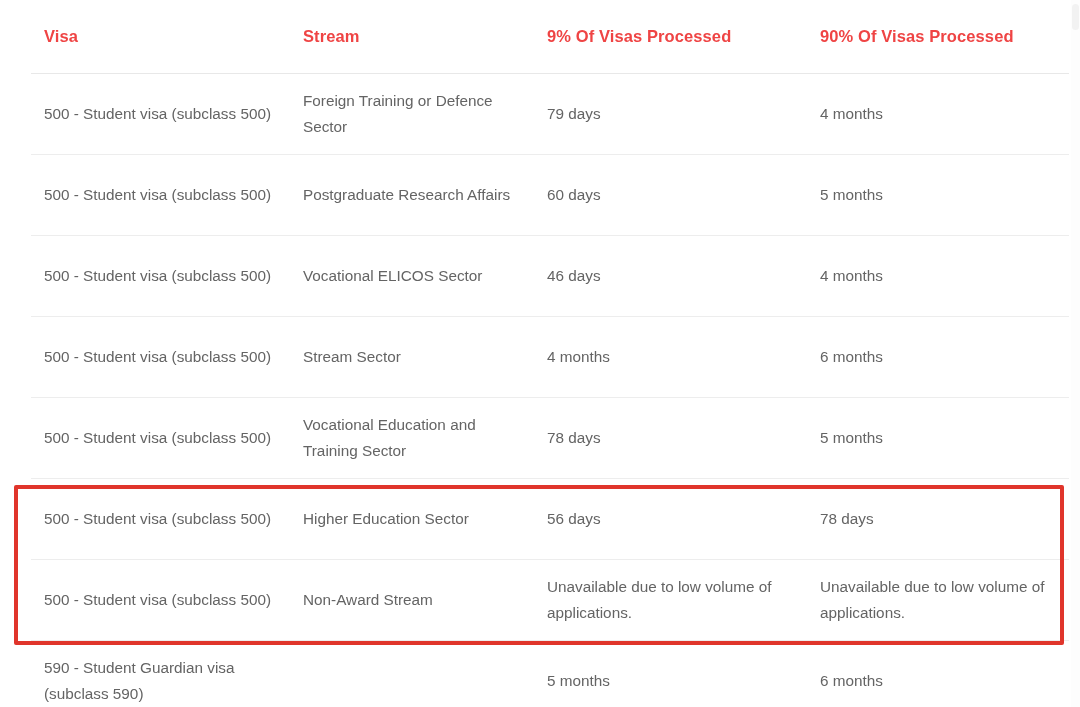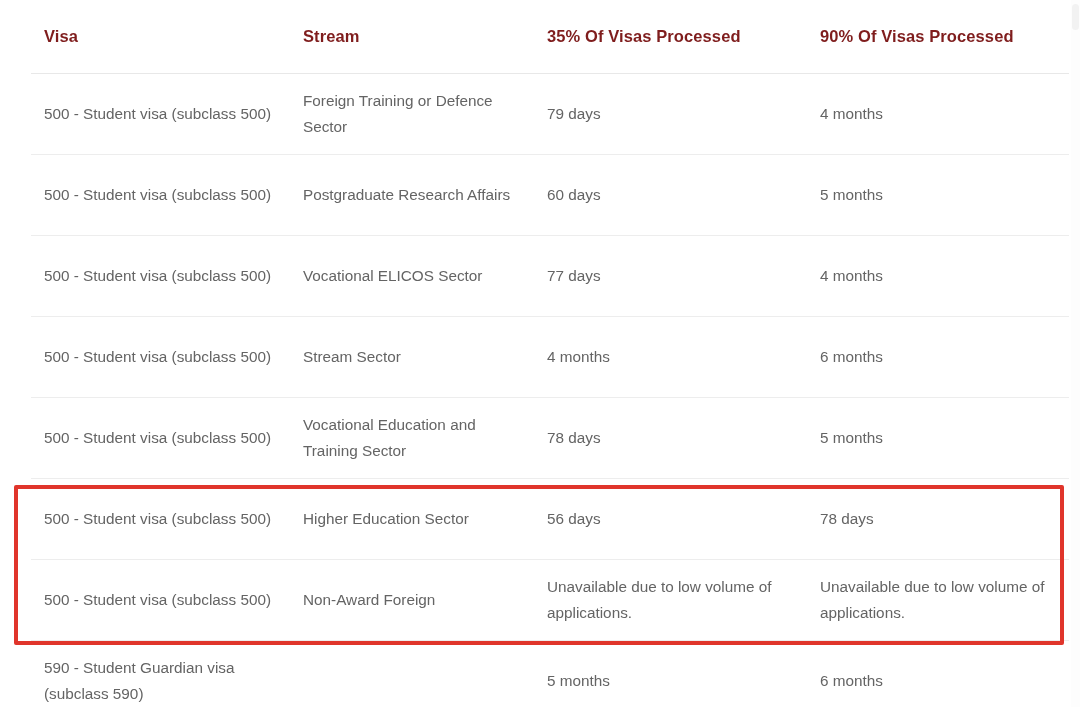--- a/index.html
+++ b/index.html
@@ -39,21 +39,21 @@
   table.proc-table col.c-visa    { width: 259px; }
   table.proc-table col.c-stream  { width: 244px; }
   table.proc-table col.c-p75     { width: 273px; }
   table.proc-table col.c-p90     { width: 262px; }
 
   thead th {
     text-align: left;
     vertical-align: middle;
     font-size: 16.5px;
     font-weight: bold;
-    color: #7f1d1d;
+    color: #ef4444;
     letter-spacing: 0.1px;
     padding: 0 18px 0 13px;
     height: 73px;
     border-bottom: 1px solid #e8e8e8;
     white-space: nowrap;
   }
 
   tbody td {
     text-align: left;
     vertical-align: middle;
@@ -118,21 +118,21 @@
       <colgroup>
         <col class="c-visa">
           <col class="c-stream">
           <col class="c-p75">
           <col class="c-p90">
       </colgroup>
       <thead>
         <tr>
           <th>Visa</th>
           <th>Stream</th>
-          <th>35% Of Visas Processed</th>
+          <th>9% Of Visas Processed</th>
           <th>90% Of Visas Processed</th>
         </tr>
       </thead>
       <tbody>
 
         <tr class="r-h81">
           <td class="cell-visa">500 - Student visa (subclass 500)</td>
           <td class="cell-stream">Foreign Training or Defence Sector</td>
           <td class="cell-p75">79 days</td>
           <td class="cell-p90">4 months</td>
@@ -141,21 +141,21 @@
         <tr class="r-h81">
           <td class="cell-visa">500 - Student visa (subclass 500)</td>
           <td class="cell-stream">Postgraduate Research Affairs</td>
           <td class="cell-p75">60 days</td>
           <td class="cell-p90">5 months</td>
         </tr>
 
         <tr class="r-h81">
           <td class="cell-visa">500 - Student visa (subclass 500)</td>
           <td class="cell-stream">Vocational ELICOS Sector</td>
-          <td class="cell-p75">77 days</td>
+          <td class="cell-p75">46 days</td>
           <td class="cell-p90">4 months</td>
         </tr>
 
         <tr class="r-h81">
           <td class="cell-visa">500 - Student visa (subclass 500)</td>
           <td class="cell-stream">Stream Sector</td>
           <td class="cell-p75">4 months</td>
           <td class="cell-p90">6 months</td>
         </tr>
 
@@ -168,21 +168,21 @@
 
         <tr class="r-h81b">
           <td class="cell-visa">500 - Student visa (subclass 500)</td>
           <td class="cell-stream">Higher Education Sector</td>
           <td class="cell-p75">56 days</td>
           <td class="cell-p90">78 days</td>
         </tr>
 
         <tr class="r-h81b">
           <td class="cell-visa">500 - Student visa (subclass 500)</td>
-          <td class="cell-stream">Non-Award Foreign</td>
+          <td class="cell-stream">Non-Award Stream</td>
           <td class="cell-p75">Unavailable due to low volume of applications.</td>
           <td class="cell-p90">Unavailable due to low volume of applications.</td>
         </tr>
 
         <tr class="r-h81">
           <td class="cell-visa">590 - Student Guardian visa (subclass 590)</td>
           <td class="cell-stream"></td>
           <td class="cell-p75">5 months</td>
           <td class="cell-p90">6 months</td>
         </tr>

